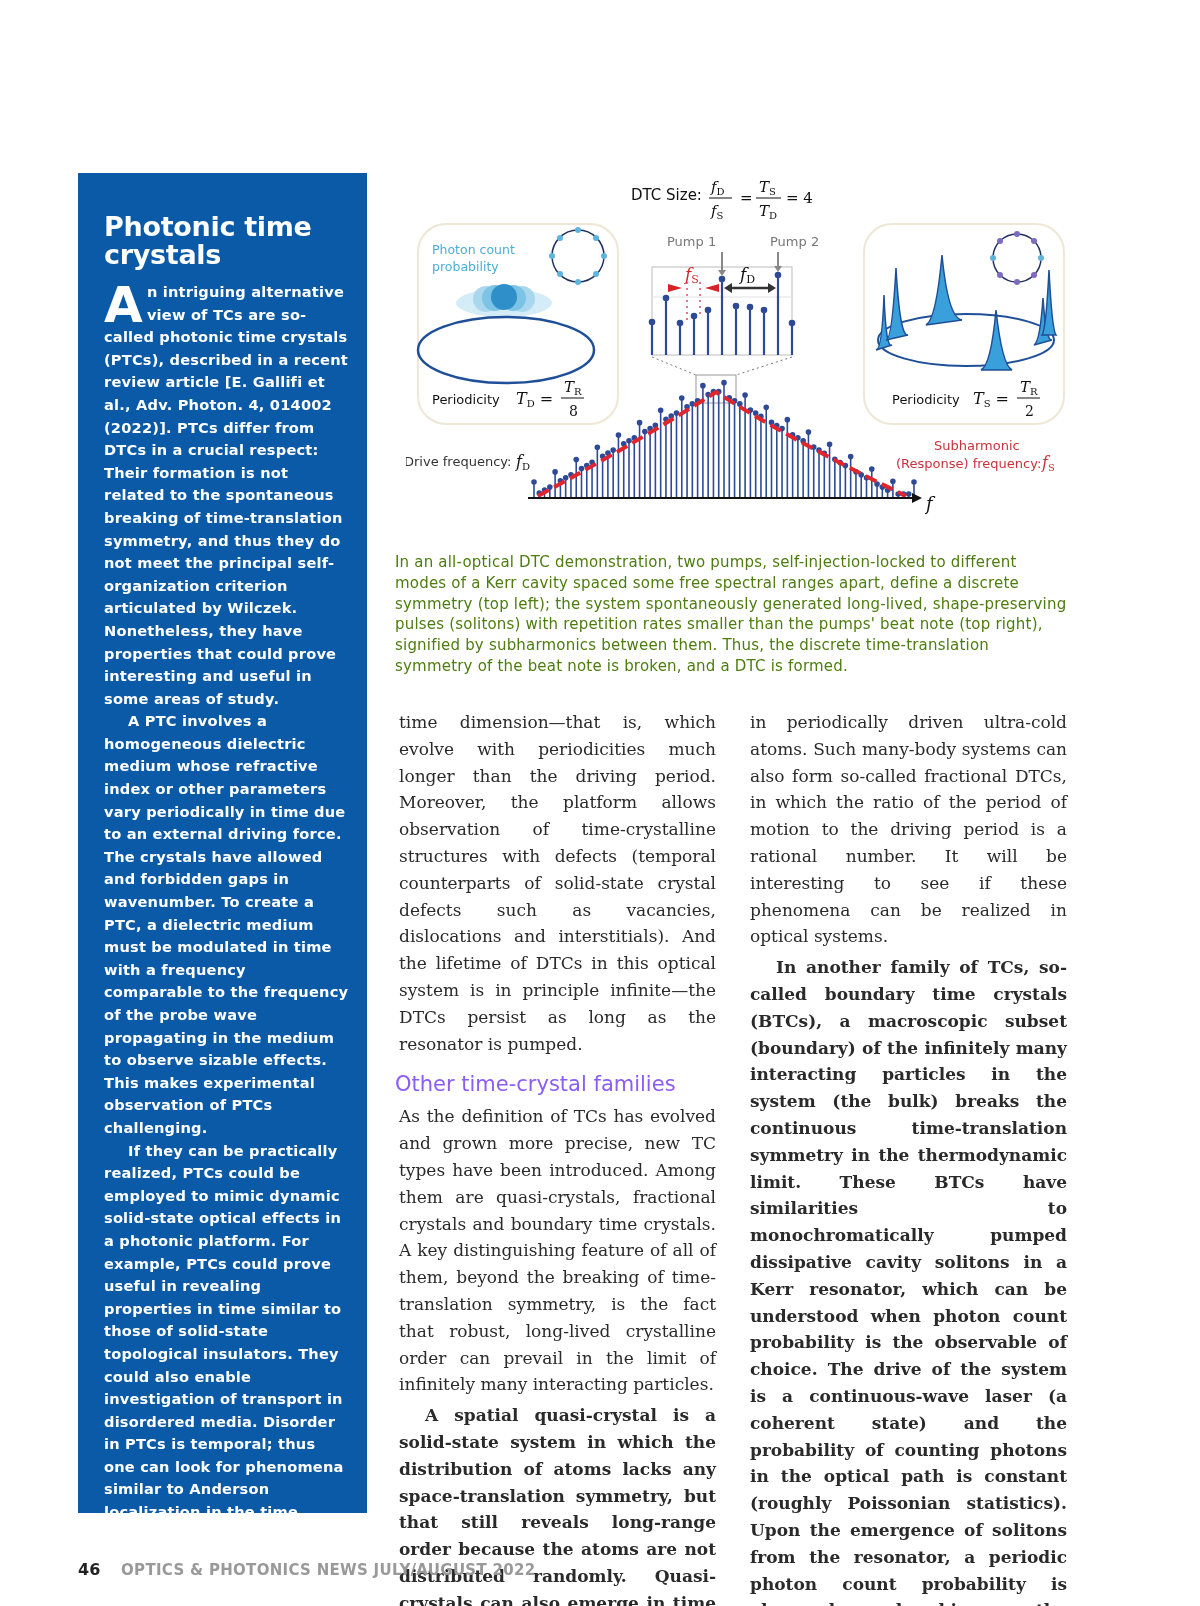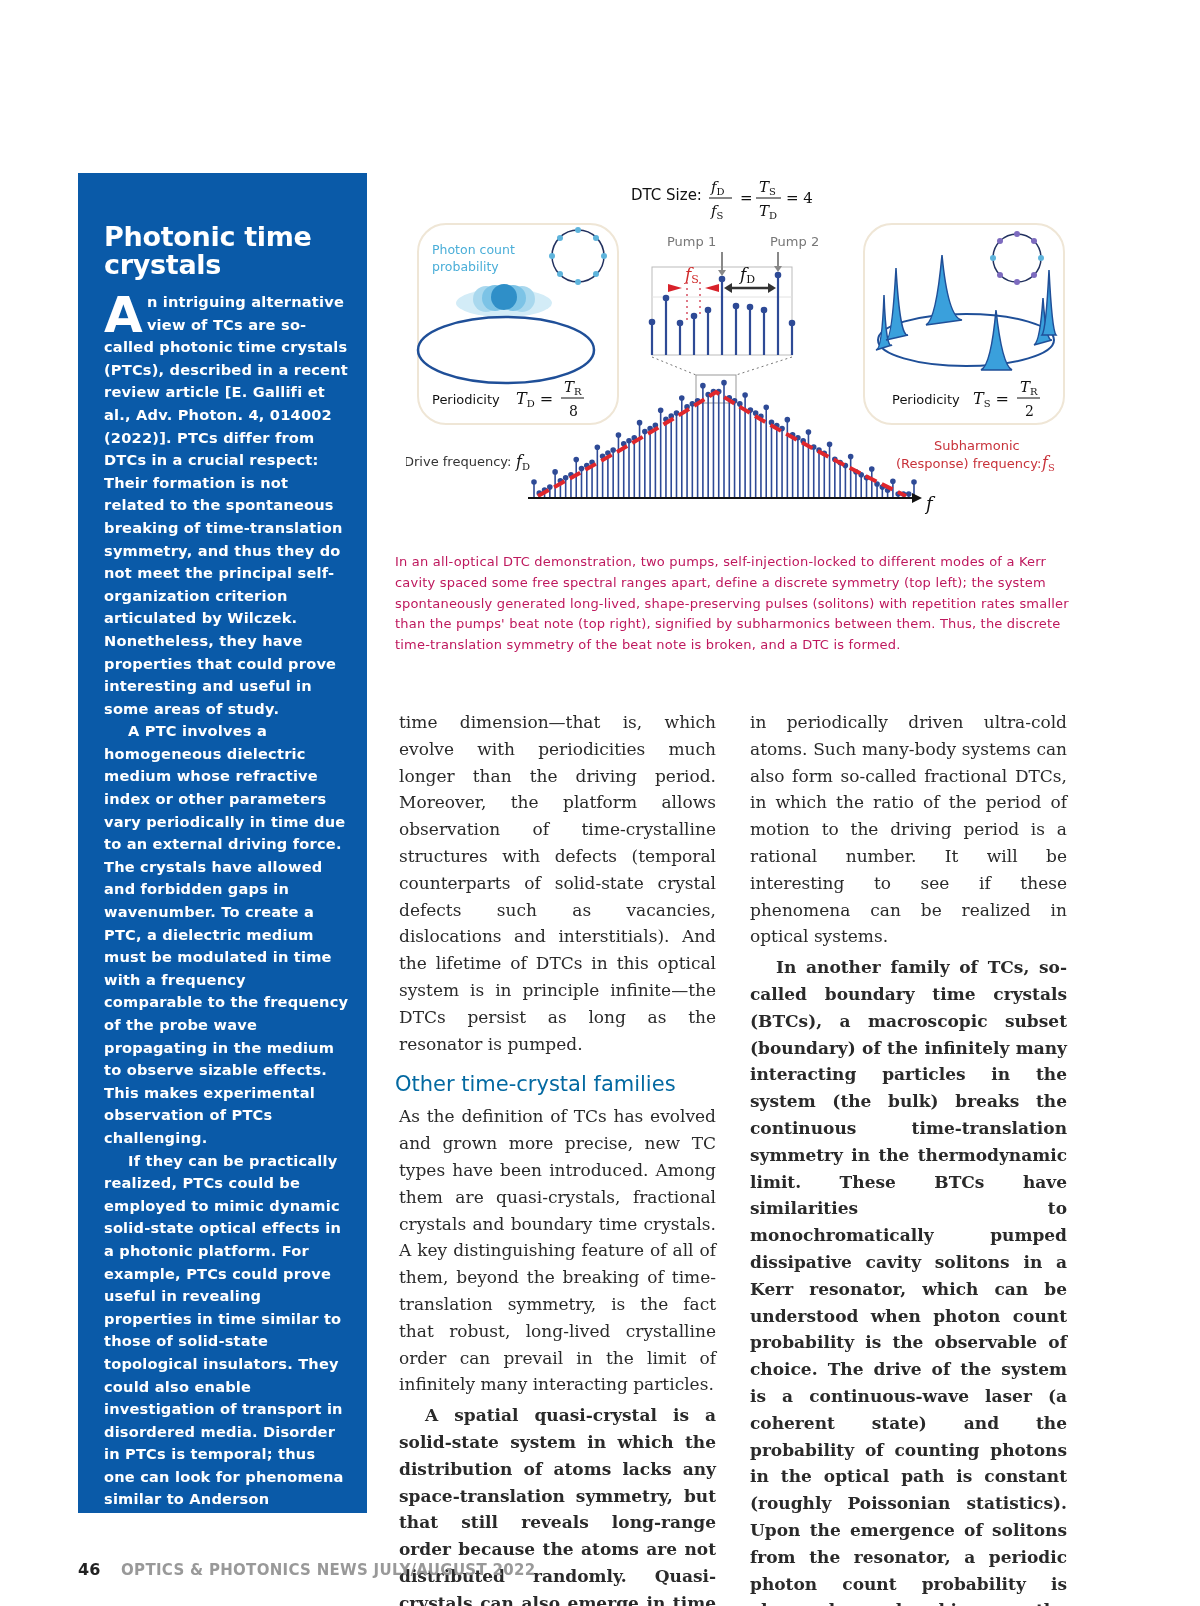--- a/index.html
+++ b/index.html
@@ -1,27 +1,27 @@
 <!DOCTYPE html>
 <html><head>
 <meta charset="utf-8">
 <style>
   html,body{margin:0;padding:0;background:#ffffff;}
   body{width:1200px;height:1606px;position:relative;overflow:hidden;font-family:"DejaVu Serif",serif;color:#2a2a2a;}
-  .sidebar{position:absolute;left:78px;top:173px;width:289px;height:1340px;background:#0a5aa8;color:#ffffff;box-sizing:border-box;padding:50px 18px 0 26px;font-family:"DejaVu Sans",sans-serif;}
+  .sidebar{position:absolute;left:78px;top:173px;width:289px;height:1340px;background:#0a5aa8;color:#ffffff;box-sizing:border-box;padding:40px 18px 0 26px;font-family:"DejaVu Sans",sans-serif;}
   .sidebar h2{margin:0 0 12px 0;font-size:27px;line-height:28px;font-weight:bold;font-family:"DejaVu Sans",sans-serif;letter-spacing:-0.3px;}
   .sidebar p{margin:0;font-size:14.6px;line-height:22.6px;font-weight:bold;letter-spacing:0.2px;}
   .sidebar p.indent{text-indent:24px;}
   .dropcap{float:left;font-size:50px;line-height:40px;margin:4px 4px 0 0;font-weight:bold;}
   .figure{position:absolute;left:406px;top:170px;width:690px;height:370px;}
-  .caption{position:absolute;left:395px;top:528px;width:675px;font-family:"DejaVu Sans",sans-serif;font-size:13px;line-height:20.8px;color:#be185d;letter-spacing:0.2px;margin-top:24px;}
+  .caption{position:absolute;left:395px;top:528px;width:675px;font-family:"DejaVu Sans",sans-serif;font-size:15px;line-height:20.8px;color:#4d7c0f;letter-spacing:0.2px;margin-top:24px;}
   .col{position:absolute;top:705px;width:325px;font-size:17px;line-height:26.8px;color:#2a2a2a;text-align:justify;font-family:"DejaVu Serif",serif;}
   .col p{margin:4px;}
   .col p.indent{text-indent:26px;font-weight:bold;}
-  .col h3{margin:12px 0 4px 0;font-family:"DejaVu Sans",sans-serif;font-weight:normal;font-size:21px;line-height:30px;color:#0369a1;}
+  .col h3{margin:12px 0 4px 0;font-family:"DejaVu Sans",sans-serif;font-weight:normal;font-size:21px;line-height:30px;color:#8b5cf6;}
   .col1{left:395px;}
   .col2{left:746px;}
   .footer{position:absolute;left:78px;top:1560px;font-family:"DejaVu Sans",sans-serif;font-size:15px;color:#999;}
   .footer .pg{color:#222;font-weight:bold;margin-right:16px;font-size:16px;}
   .footer .pub{letter-spacing:0.3px;font-weight:bold;}
   .lbl{font-family:"DejaVu Sans",sans-serif;}
   .math{font-family:"DejaVu Serif",serif;font-style:italic;}
 </style>
 </head>
 <body>

